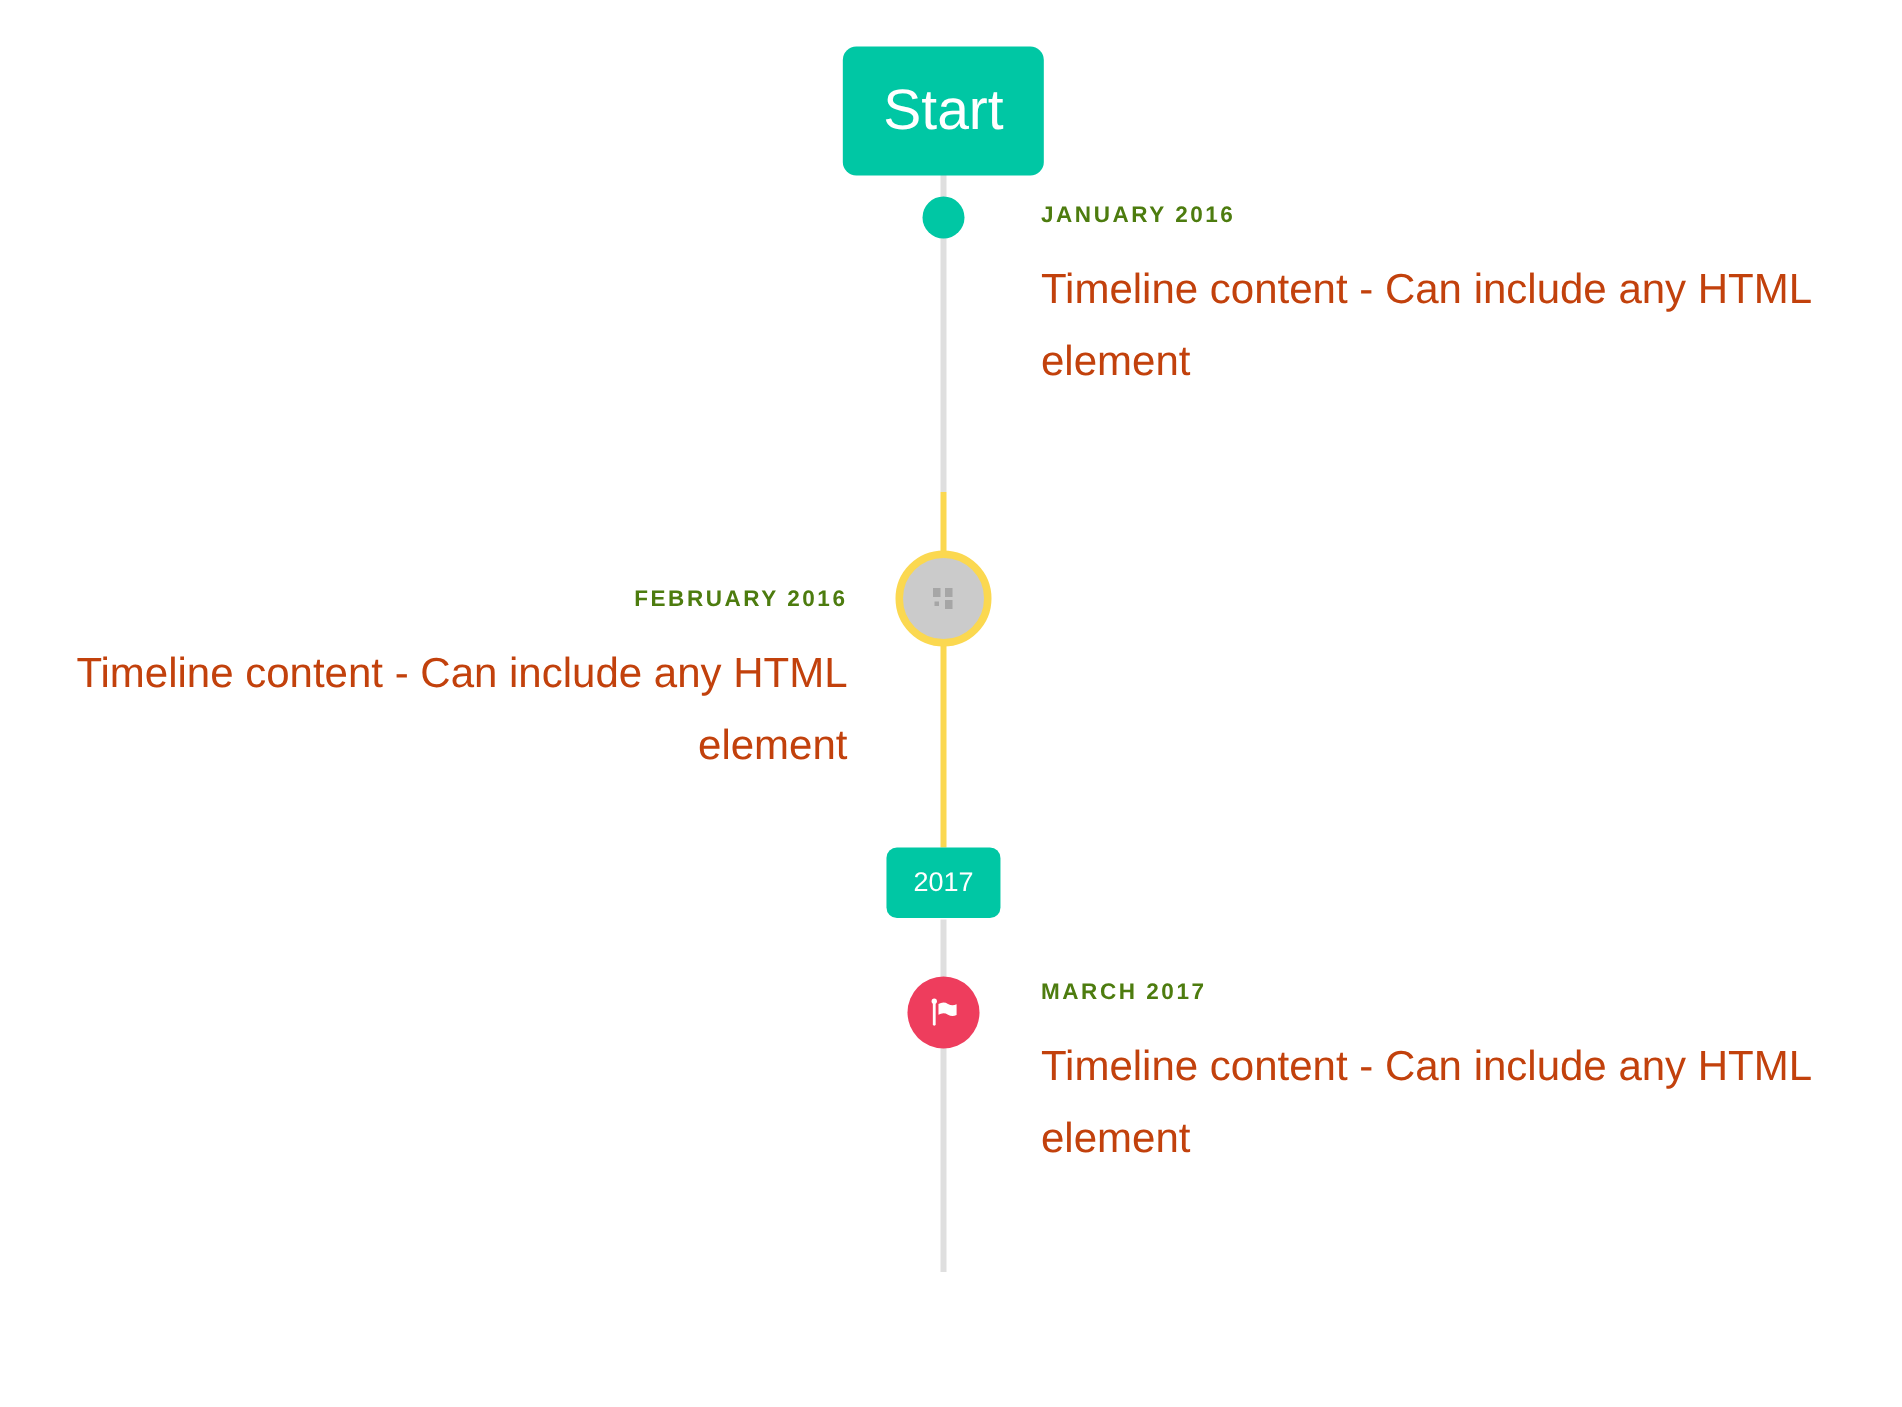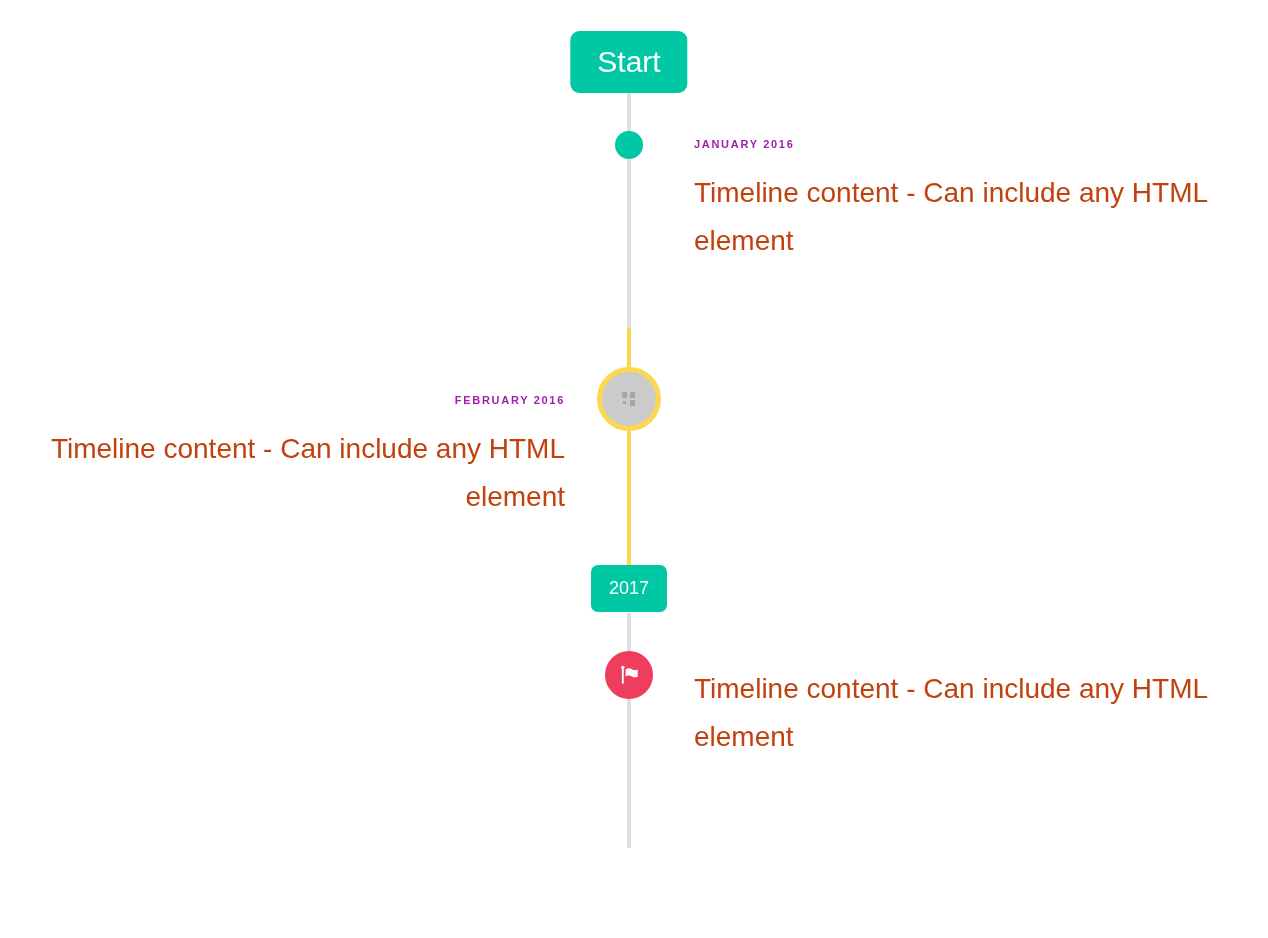--- a/index.html
+++ b/index.html
@@ -20,21 +20,21 @@
   .seg-2 { top: 328px; height: 237px; }
   .seg-3 { top: 613px; height: 235px; }
 
   
   .badge {
     position: absolute; left: 629px; transform: translateX(-50%);
     background: #00c7a4; color: #ffffff;
     display: flex; align-items: center; justify-content: center;
     z-index: 3; white-space: nowrap;
   }
-  .badge-lg { height: 62px; padding: 0 27px; font-size: 30px; border-radius: 9px; }
+  .badge-lg { height: 62px; padding: 12px 27px; font-size: 38px; border-radius: 9px; }
   .badge-sm { height: 47px; padding: 0 18px; font-size: 18px; border-radius: 7px; }
   .badge-start { top: 31px; }
   .badge-year  { top: 565px; }
   .badge-end   { top: 848px; }
 
   
   .marker {
     position: absolute; border-radius: 50%; z-index: 2;
     display: flex; align-items: center; justify-content: center;
     box-sizing: border-box;
@@ -45,22 +45,22 @@
   .marker-flag { left: 605px; top: 651px; width: 48px; height: 48px; background: #ee3d5d; }
 
   
   .item { position: absolute; width: 545px; z-index: 2; }
   .item-right { left: 694px; text-align: left; }
   .item-left  { right: 703px; text-align: right; }
   .item-1 { top: 133px; }
   .item-2 { top: 389px; }
   .item-3 { top: 651px; }
   .item-title {
-    font-size: 11px; font-weight: bold; letter-spacing: 1.7px;
-    color: #a21caf; line-height: 22px;
+    font-size: 15px; font-weight: bold; letter-spacing: 1.7px;
+    color: #4d7c0f; line-height: 22px;
   }
   .item-content {
     margin-top: 14px; font-size: 28px; line-height: 48px; color: #c2410c;
   }
 
   .icon-wrap { display: flex; align-items: center; justify-content: center; }
 </style>
 </head>
 <body>
 
@@ -100,16 +100,17 @@
     <div class="item-title">JANUARY 2016</div>
     <div class="item-content">Timeline content - Can include any HTML element</div>
   </div>
 
   <div class="item item-left item-2">
     <div class="item-title">FEBRUARY 2016</div>
     <div class="item-content">Timeline content - Can include any HTML element</div>
   </div>
 
   <div class="item item-right item-3">
+    <div class="item-title">MARCH 2017</div>
     <div class="item-content">Timeline content - Can include any HTML element</div>
   </div>
 
 </div>
 
 </body></html>

